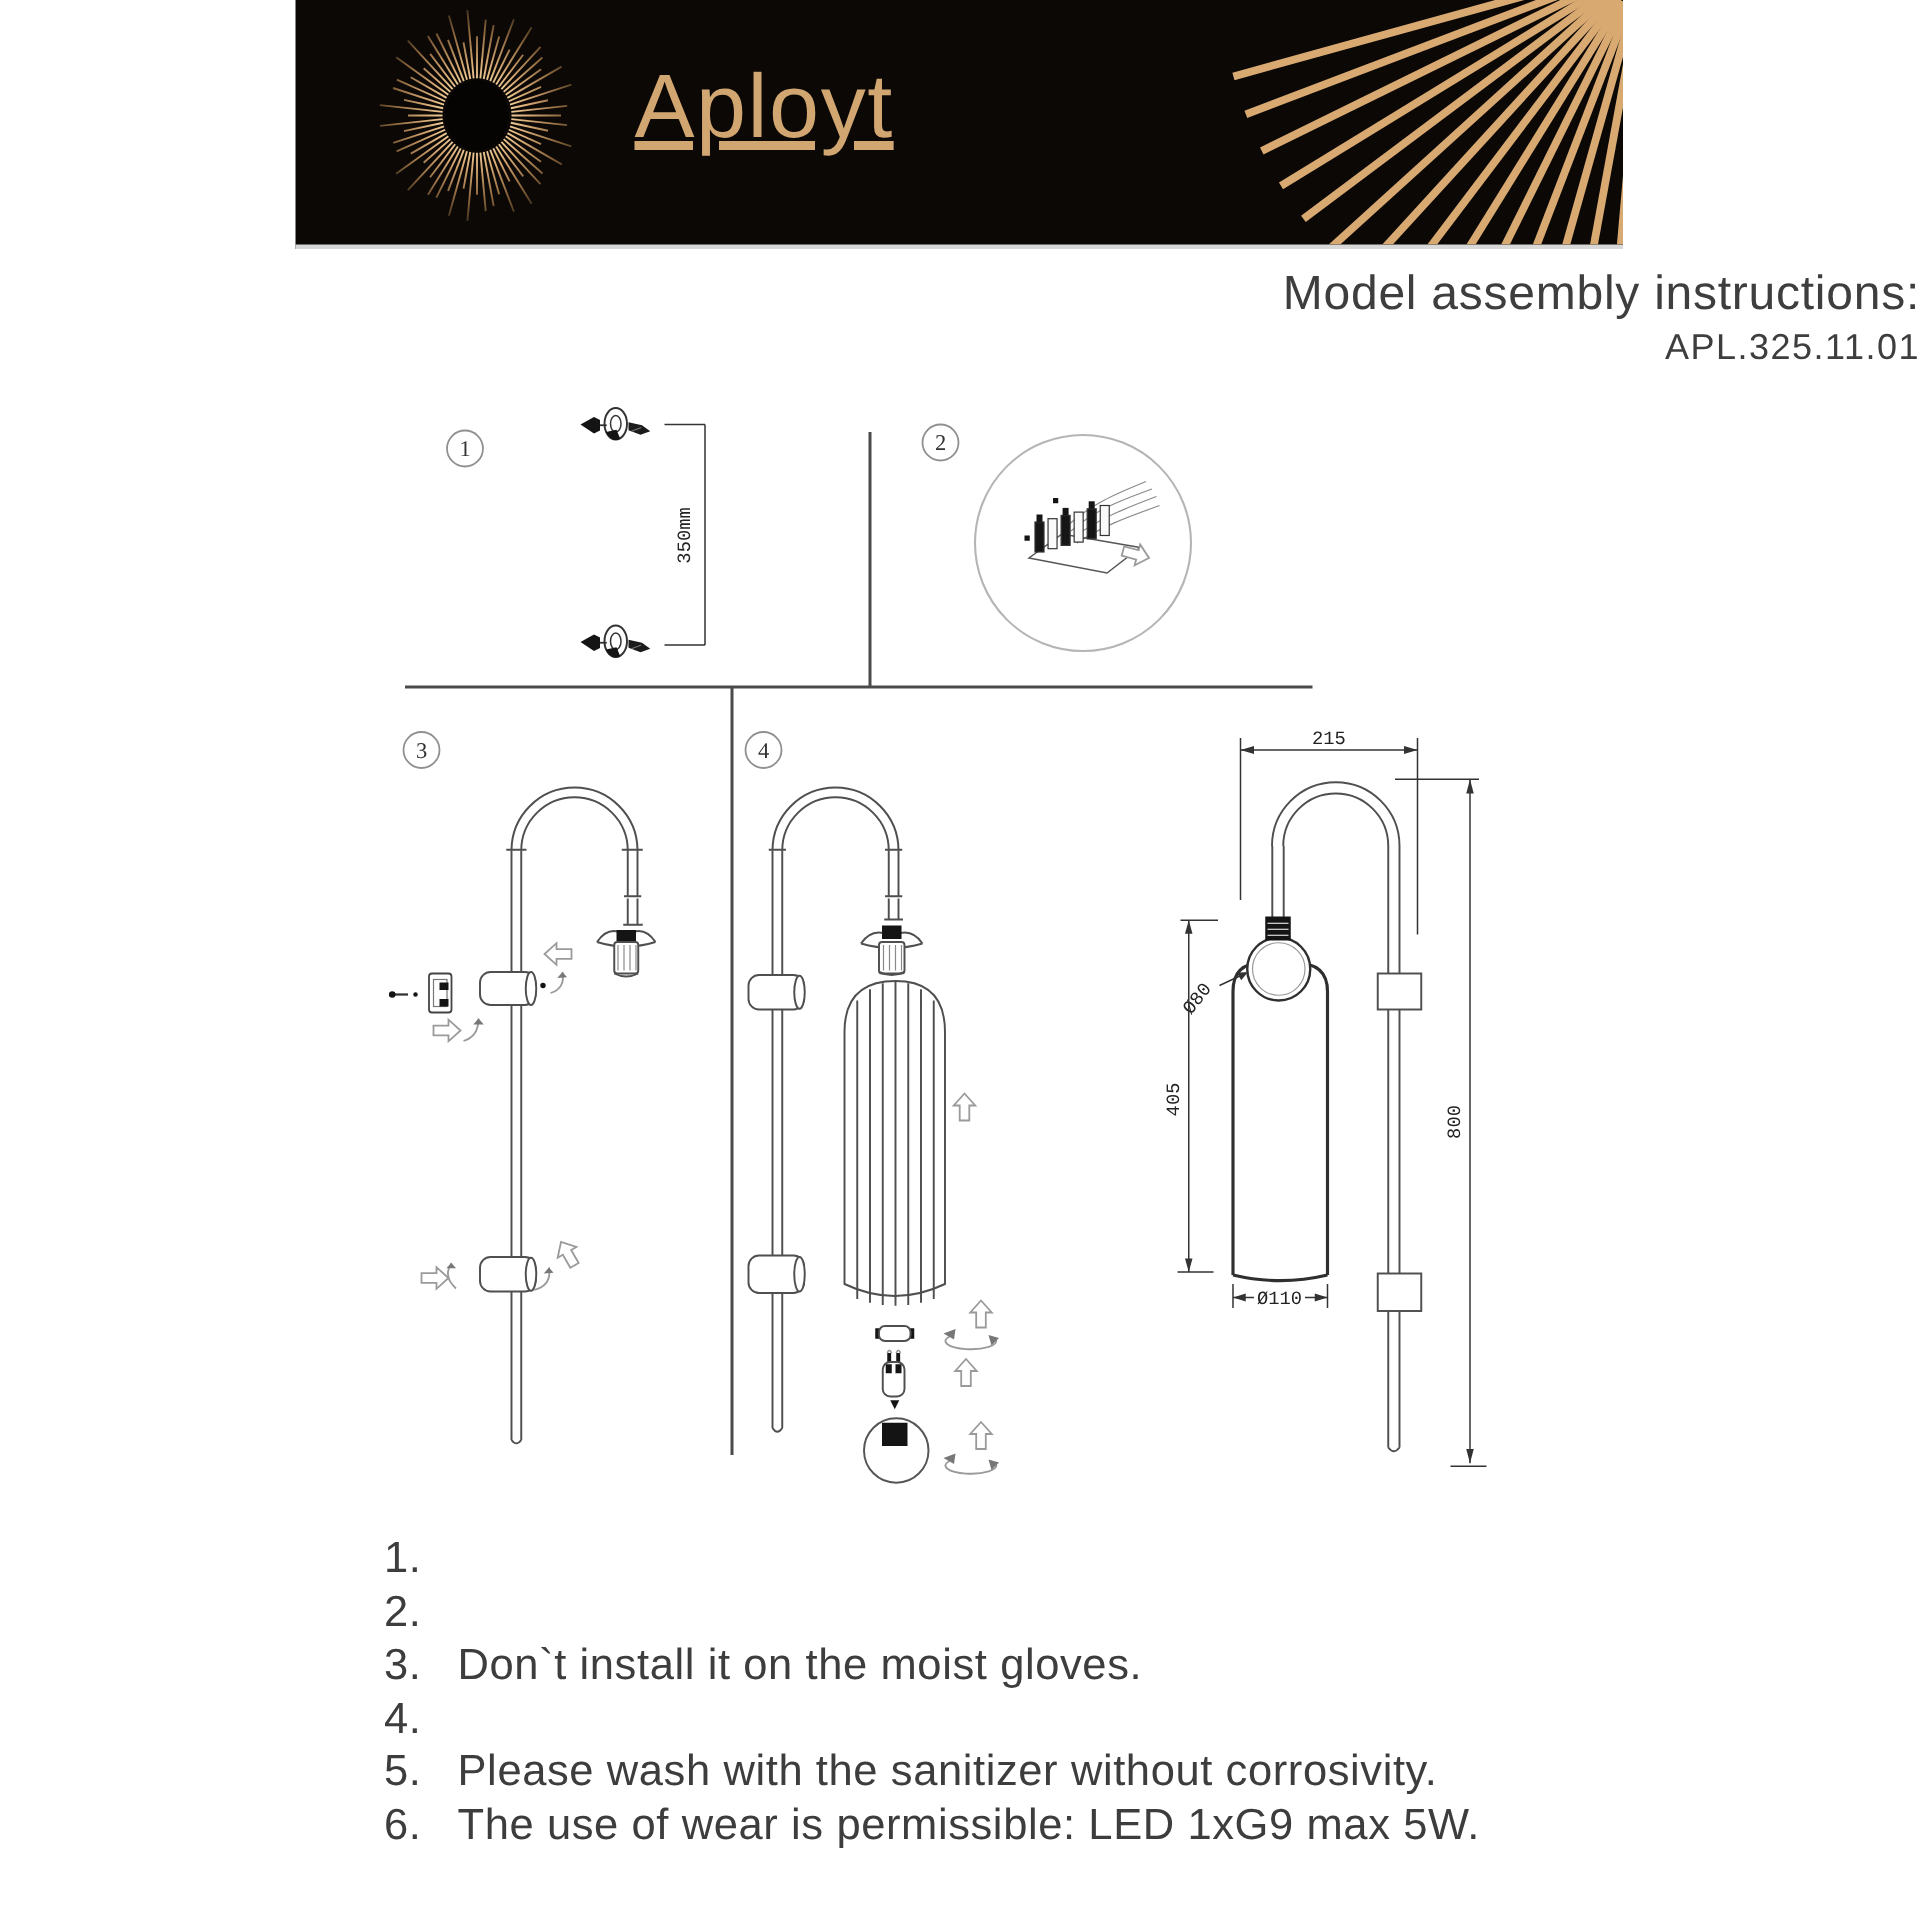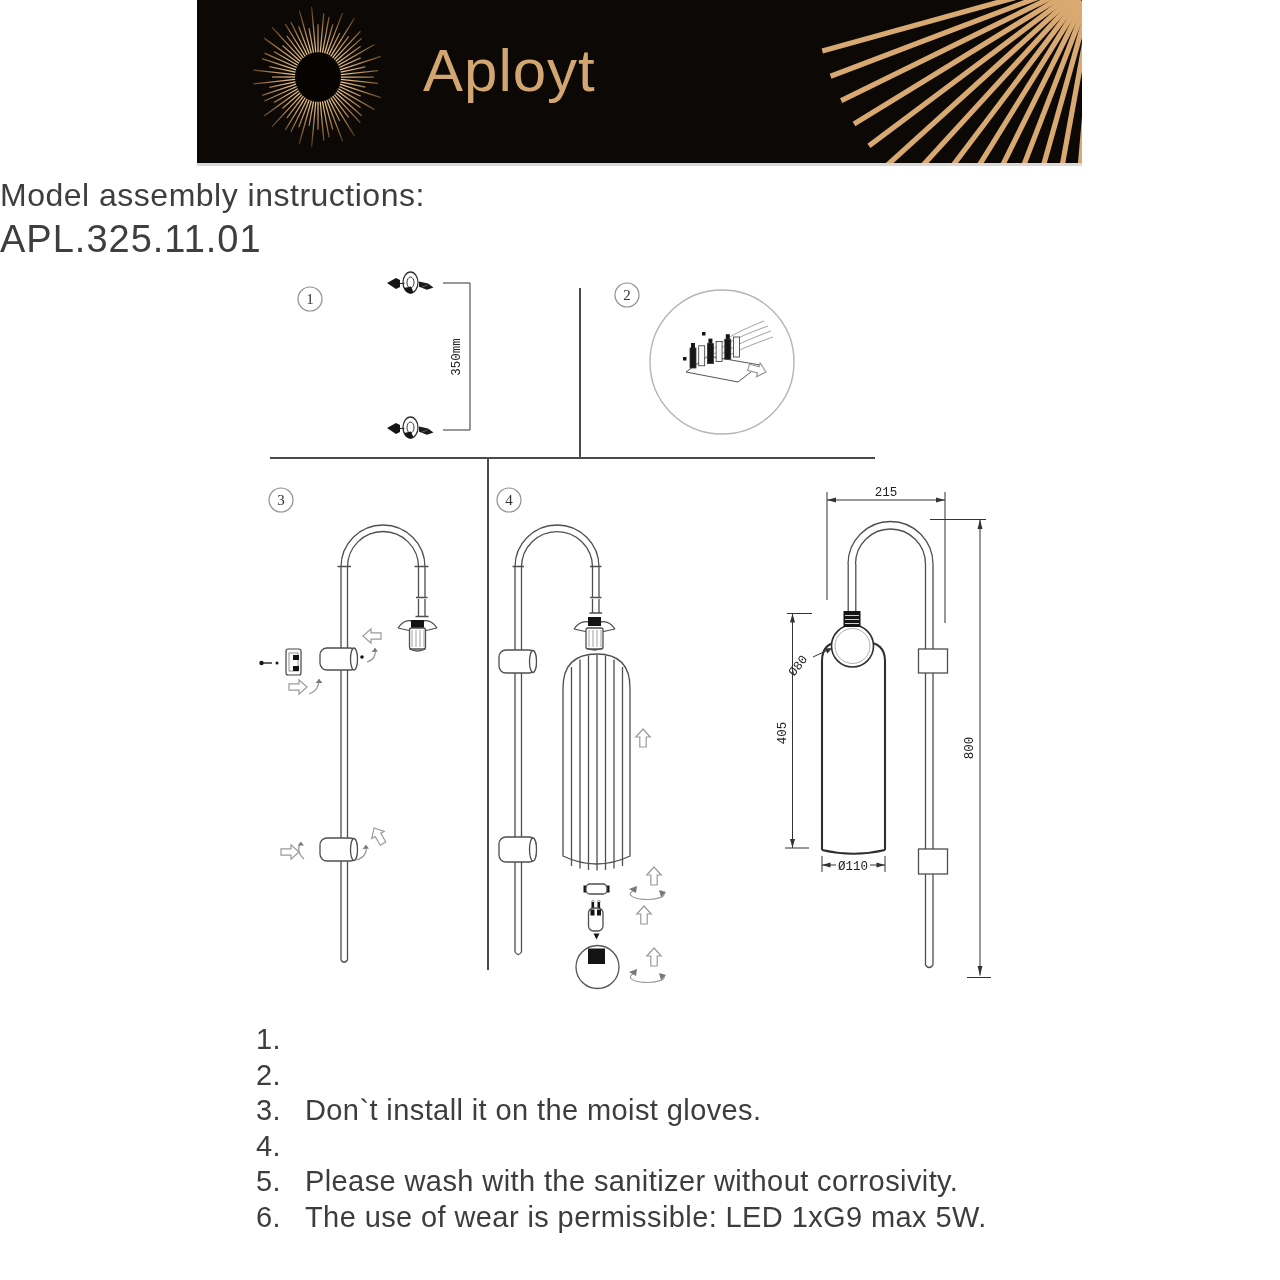--- a/index.html
+++ b/index.html
@@ -3,25 +3,25 @@
 <meta charset="utf-8">
 <style>
   html,body{margin:0;padding:0;}
   body{width:1280px;height:1280px;background:#ffffff;position:relative;overflow:hidden;
        font-family:"Liberation Sans",sans-serif;}
   
   .banner{position:absolute;left:197px;top:0;width:885px;height:163px;background:#0b0806;
           overflow:hidden;border-bottom:3px solid #d8d8d8;}
   .banner-art{position:absolute;left:0;top:0;}
   .brand{position:absolute;left:226px;top:36px;font-size:60px;font-weight:400;color:#d2a671;
-         letter-spacing:1px;}
+         letter-spacing:1px;text-decoration:underline;}
   
-  .title{position:absolute;top:177px;left:0;width:100%;text-align:left;color:#3e3e3e;}
+  .title{position:absolute;top:177px;left:0;width:100%;text-align:right;color:#3e3e3e;}
   .title-line1{font-size:32px;letter-spacing:.5px;}
-  .title-line2{font-size:38px;margin-top:4px;letter-spacing:1px;}
+  .title-line2{font-size:24px;margin-top:4px;letter-spacing:1px;}
   
   .diagram{position:absolute;left:0;top:0;}
   .ln{stroke:#4f4f4f;stroke-width:1.3;fill:none;}
   .ln2{stroke:#2f2f2f;stroke-width:2.1;fill:none;}
   .thin{stroke:#8a8a8a;stroke-width:.8;fill:none;}
   .div{stroke:#4a4a4a;stroke-width:2;fill:none;}
   .dim{stroke:#333;stroke-width:1;fill:none;}
   .dimtxt{font-family:"Liberation Mono","DejaVu Sans Mono",monospace;font-size:12.5px;fill:#222;}
   .stepnum{font-family:"Liberation Serif",serif;font-size:15px;fill:#333;}
   .stepcirc{stroke:#909090;stroke-width:1.2;fill:none;}

